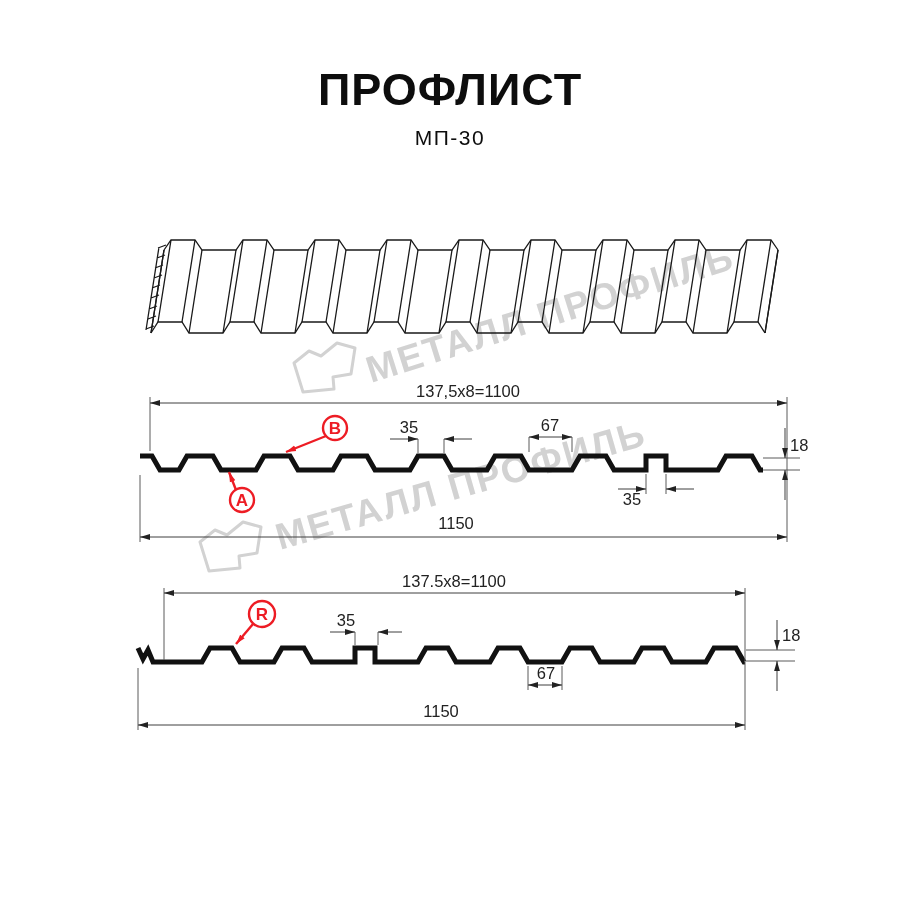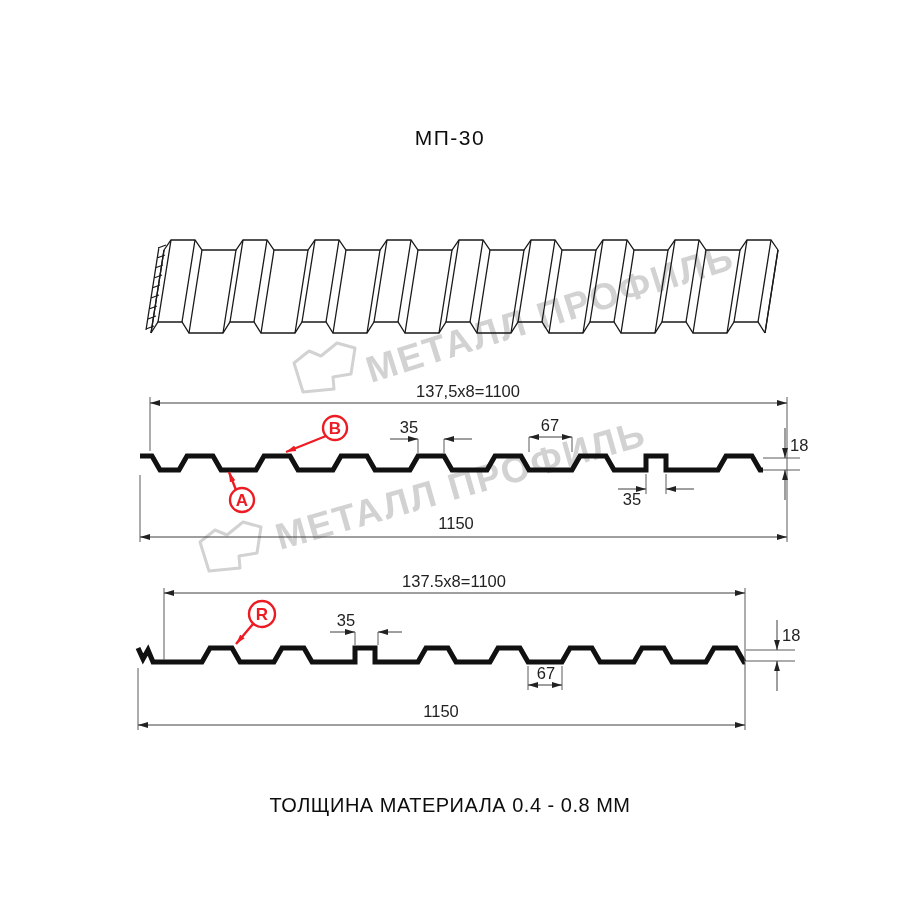--- a/index.html
+++ b/index.html
@@ -19,22 +19,22 @@
   .redtxt{font-family:"Liberation Sans",sans-serif;font-size:17px;fill:#ed1c24;font-weight:600;}
   .wm{stroke:#d2d2d2;stroke-width:3;fill:none;stroke-linejoin:round;}
   .wmtxt{font-family:"Liberation Sans",sans-serif;font-size:37px;font-weight:bold;
          letter-spacing:2px;fill:#d2d2d2;}
 </style>
 </head>
 <body>
 
 <div id="page">
 
+  <div id="title" class="hdr">ПРОФЛИСТ</div>
   <div id="subtitle" class="hdr">МП-30</div>
-  <div id="footer" class="hdr">ТОЛЩИНА МАТЕРИАЛА 0.4 - 0.8 ММ</div>
 
   <svg width="900" height="900" viewBox="0 0 900 900">
     <defs>
       <marker id="mb" markerWidth="11" markerHeight="8" refX="10" refY="3.5" orient="auto" markerUnits="userSpaceOnUse">
         <path d="M0,0.6 L10,3.5 L0,6.4 Z" fill="#222"></path>
       </marker>
       <marker id="mr" markerWidth="11" markerHeight="8" refX="10" refY="3.5" orient="auto" markerUnits="userSpaceOnUse">
         <path d="M0,0.6 L10,3.5 L0,6.4 Z" fill="#ed1c24"></path>
       </marker>
     </defs>

